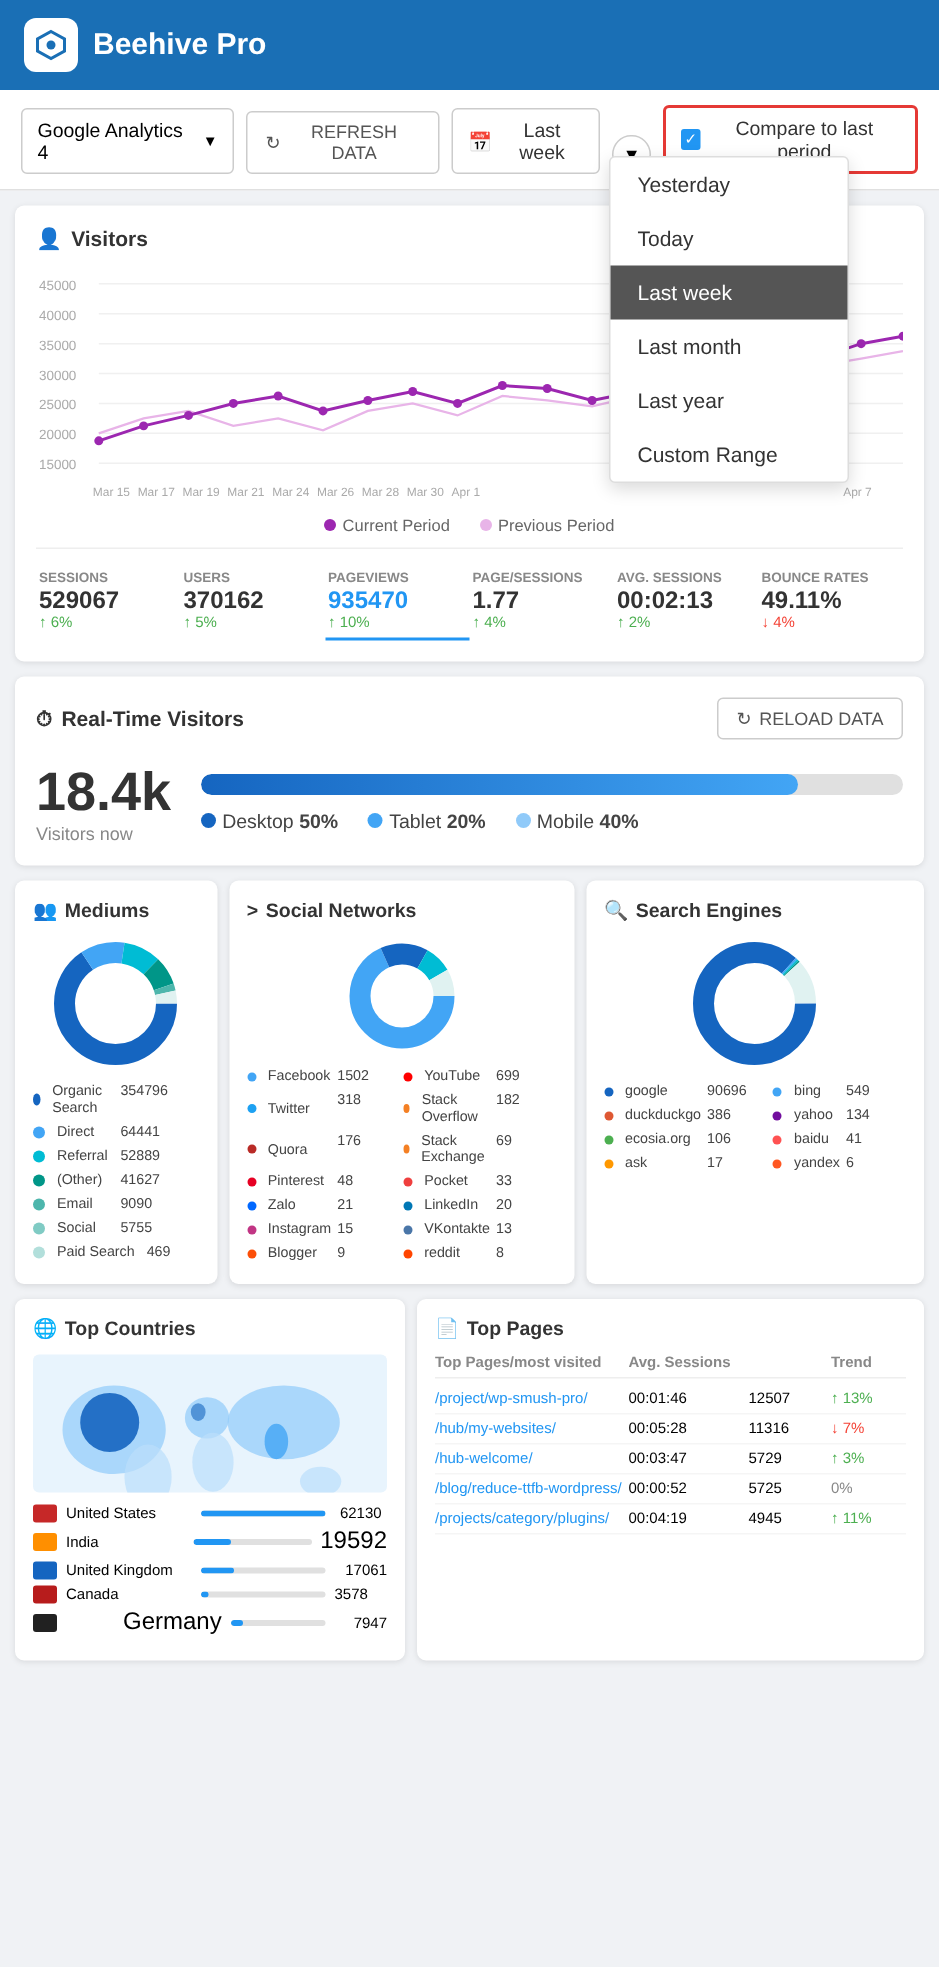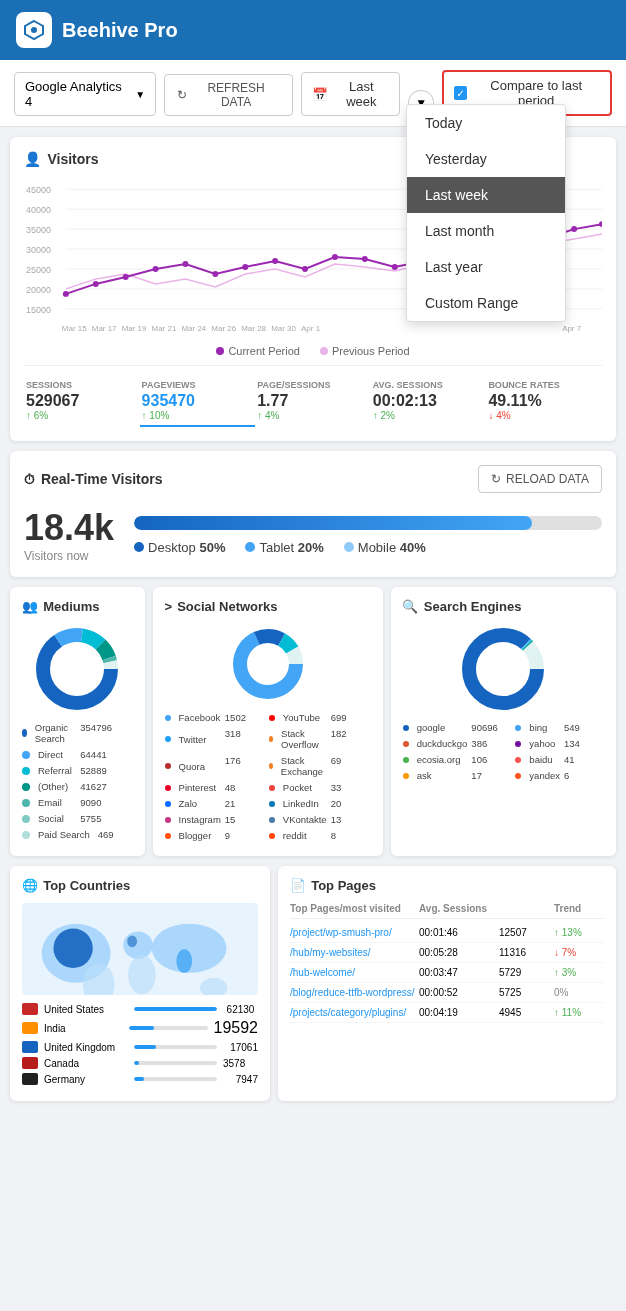--- a/index.html
+++ b/index.html
@@ -304,22 +304,22 @@
   </button>
   <button class="chevron-btn">
     <span>▼</span>
   </button>
   <button class="btn-compare">
     <span class="checkbox-blue">✓</span>
     <span>Compare to last period</span>
   </button>
 
   <div class="dropdown-menu">
+    <div class="dropdown-item">Yesterday</div>
     <div class="dropdown-item">Today</div>
-    <div class="dropdown-item">Yesterday</div>
     <div class="dropdown-item active">Last week</div>
     <div class="dropdown-item">Last month</div>
     <div class="dropdown-item">Last year</div>
     <div class="dropdown-item">Custom Range</div>
   </div>
 </div>
 
 <div class="card">
   <div class="card-title">
     <span>👤</span>
@@ -383,20 +383,25 @@
   <div class="chart-legend">
     <span><span class="legend-dot" style="background:#9c27b0;"></span><span>Current Period</span></span>
     <span><span class="legend-dot" style="background:#e8b4e8;"></span><span>Previous Period</span></span>
   </div>
 
   <div class="stats-row">
     <div class="stat-item">
       <div class="stat-label">SESSIONS</div>
       <div class="stat-value">529067</div>
       <div class="stat-change up">↑ 6%</div>
+    </div>
+    <div class="stat-item">
+      <div class="stat-label">USERS</div>
+      <div class="stat-value">370162</div>
+      <div class="stat-change up">↑ 5%</div>
     </div>
     <div class="stat-item active-stat">
       <div class="stat-label">PAGEVIEWS</div>
       <div class="stat-value blue">935470</div>
       <div class="stat-change up">↑ 10%</div>
     </div>
     <div class="stat-item">
       <div class="stat-label">PAGE/SESSIONS</div>
       <div class="stat-value">1.77</div>
       <div class="stat-change up">↑ 4%</div>
@@ -644,21 +649,21 @@
       <div class="country-item">
         <span style="background:#b71c1c;width:16px;height:12px;border-radius:2px;display:inline-block;"></span>
         <span style="flex:1;font-size:10px;">Canada</span>
         <div class="country-bar">
             <div class="country-bar-fill" style="width:6%;"></div>
           </div>
         <span style="font-size:10px;min-width:35px;text-align:left;">3578</span>
       </div>
       <div class="country-item">
         <span style="background:#212121;width:16px;height:12px;border-radius:2px;display:inline-block;"></span>
-        <span style="flex:1;font-size:10px;">Germany</span>
+        <span style="flex:1;font-size:16px;margin-left:38px;">Germany</span>
         <div class="country-bar">
             <div class="country-bar-fill" style="width:13%;"></div>
           </div>
         <span style="font-size:10px;min-width:35px;text-align:right;">7947</span>
       </div>
     </div>
   </div>
 
   <div class="pages-card">
     <div class="widget-title">

